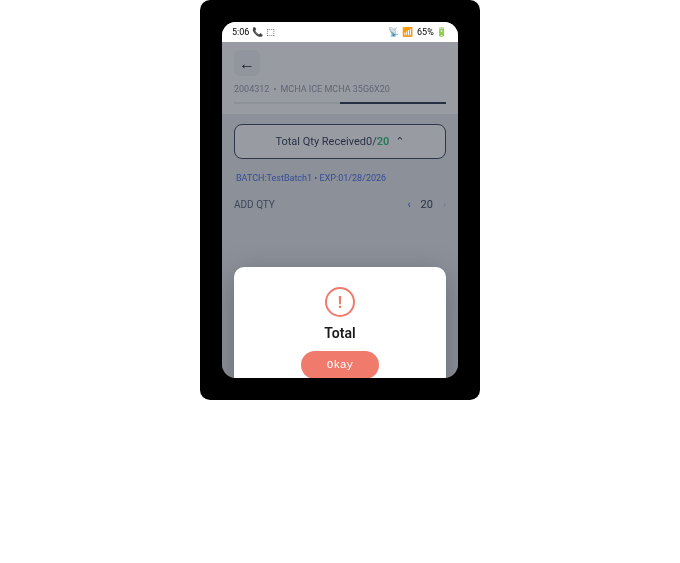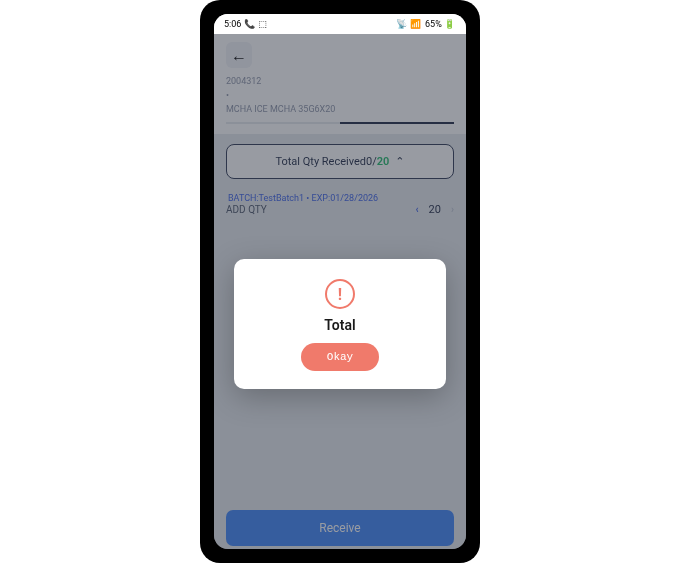--- a/index.html
+++ b/index.html
@@ -1,37 +1,37 @@
 <!DOCTYPE html>
 <html><head>
   <meta charset="utf-8">
   <style>
     * { margin: 0; padding: 0; box-sizing: border-box; font-family: -apple-system, BlinkMacSystemFont, "Segoe UI", Roboto, sans-serif; }
     body { background: #fff; width: 680px; height: 563px; display: flex; align-items: flex-start; justify-content: center; overflow: hidden; }
-    .phone { width: 280px; height: 563px; background: #000; border-radius: 20px; padding: 14px; position: relative; }
+    .phone { width: 280px; height: 400px; background: #000; border-radius: 10px; padding: 22px; position: relative; }
     .screen { width: 100%; height: 100%; background: #e5e8ed; border-radius: 14px; overflow: hidden; position: relative; }
     .status-bar { height: 20px; background: #fff; display: flex; justify-content: space-between; align-items: center; padding: 0 10px; font-size: 9px; color: #000; }
     .status-left { display: flex; align-items: center; gap: 3px; }
     .status-right { display: flex; align-items: center; gap: 3px; }
     .dim-overlay { position: absolute; top: 20px; left: 0; right: 0; bottom: 0; background: rgba(50,55,70,0.5); z-index: 2; }
     .content { position: relative; height: calc(100% - 20px); }
     .header { background: #fff; padding: 8px 12px 10px; }
     .back-btn { width: 26px; height: 26px; background: #f0f2f6; border-radius: 6px; display: flex; align-items: center; justify-content: center; margin-bottom: 8px; }
     .vehicle-title { font-size: 15px; font-weight: 600; color: #1a2540; }
-    .vehicle-sub { font-size: 9px; color: #8a92a6; margin-top: 2px; display: flex; gap: 4px; flex-direction: column; }
+    .vehicle-sub { font-size: 9px; color: #8a92a6; margin-top: 2px; display: flex; gap: 4px; }
     .tab-line { margin-top: 8px; height: 2px; background: #e5e8ed; position: relative; }
     .tab-active { position: absolute; right: 0; width: 50%; height: 2px; background: #1a2540; }
     .body { padding: 10px 12px; }
     .qty-card { background: #fff; border: 1px solid #2a3550; border-radius: 8px; padding: 10px 12px; display: flex; justify-content: center; align-items: center; font-size: 11px; color: #1a2540; }
     .qty-val { display: flex; align-items: center; gap: 6px; }
     .qty-20 { color: #1db968; font-weight: 600; }
     .batch-row { margin-top: 14px; font-size: 9px; color: #3960e6; padding-left: 2px; }
     .uom-row { margin-top: 10px; display: flex; justify-content: space-between; align-items: center; font-size: 10px; color: #4a5568; }
     .uom-badge { background: #dbe7ff; color: #3960e6; font-size: 8px; padding: 2px 6px; border-radius: 3px; font-weight: 600; }
-    .addqty-row { margin-top: 0; display: flex; justify-content: space-between; align-items: center; font-size: 10px; color: #4a5568; }
+    .addqty-row { margin-top: 15px; display: flex; justify-content: space-between; align-items: center; font-size: 10px; color: #4a5568; }
     .stepper { display: flex; align-items: center; gap: 10px; }
     .stepper-val { font-size: 11px; color: #1a2540; }
     .chev { color: #3960e6; font-weight: bold; }
     .chev.dim { color: #bcc4d1; }
     .bottom-btn { position: absolute; bottom: 3px; left: 12px; right: 12px; background: #3b82f6; color: #fff; border-radius: 7px; height: 36px; display: flex; align-items: center; justify-content: center; font-size: 12px; }
     .modal { position: absolute; z-index: 5; left: 50%; transform: translateX(-50%); top: 245px; width: 212px; background: #fff; border-radius: 10px; padding: 20px 16px 18px; box-shadow: 0 8px 30px rgba(0,0,0,0.25); display: flex; flex-direction: column; align-items: center; }
     .modal-icon { width: 30px; height: 30px; border: 2px solid #f07a6b; border-radius: 50%; display: flex; align-items: center; justify-content: center; color: #f07a6b; font-size: 16px; font-weight: bold; margin-bottom: 8px; }
     .modal-title { font-size: 14px; font-weight: 600; color: #1a1a1a; margin-bottom: 10px; }
     .modal-msg { font-size: 9px; color: #4a4a4a; text-align: center; line-height: 1.4; margin-bottom: 22px; }
     .modal-btn { background: #f07a6b; color: #fff; border-radius: 18px; padding: 8px 26px; font-size: 11px; font-family: Liberation Mono, monospace; }

